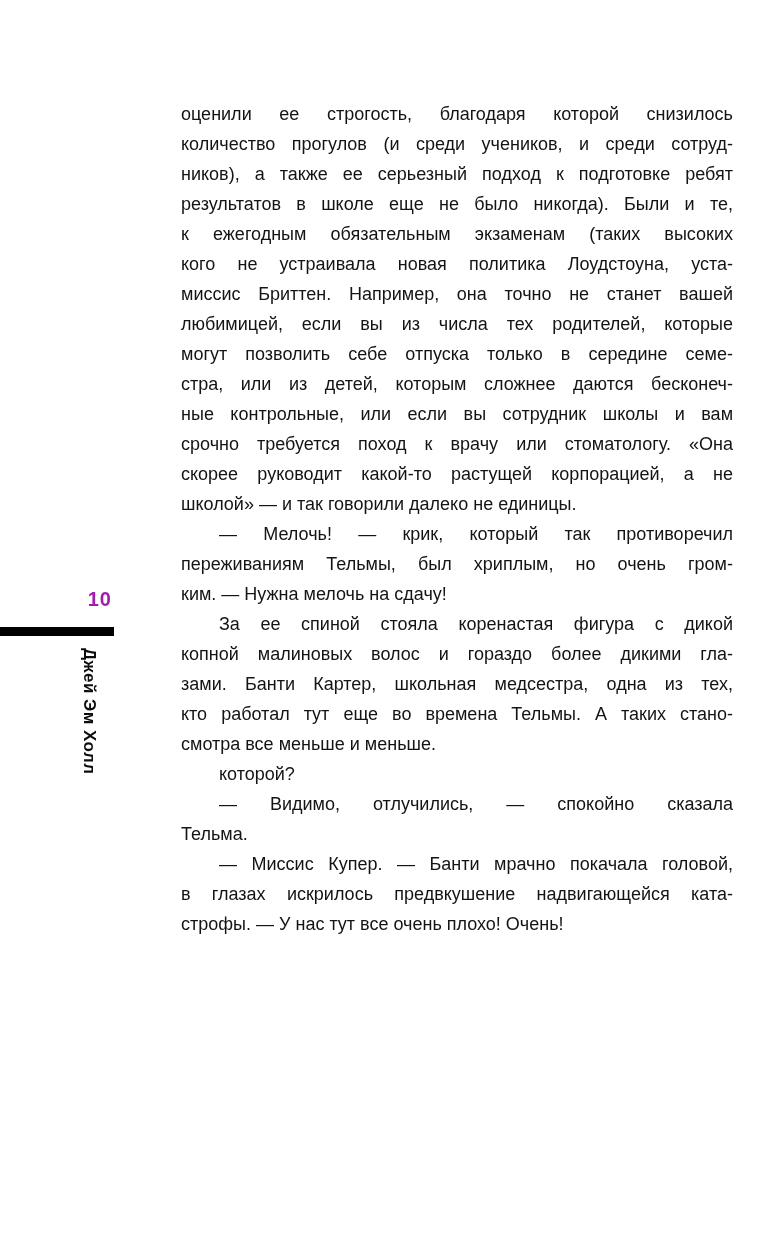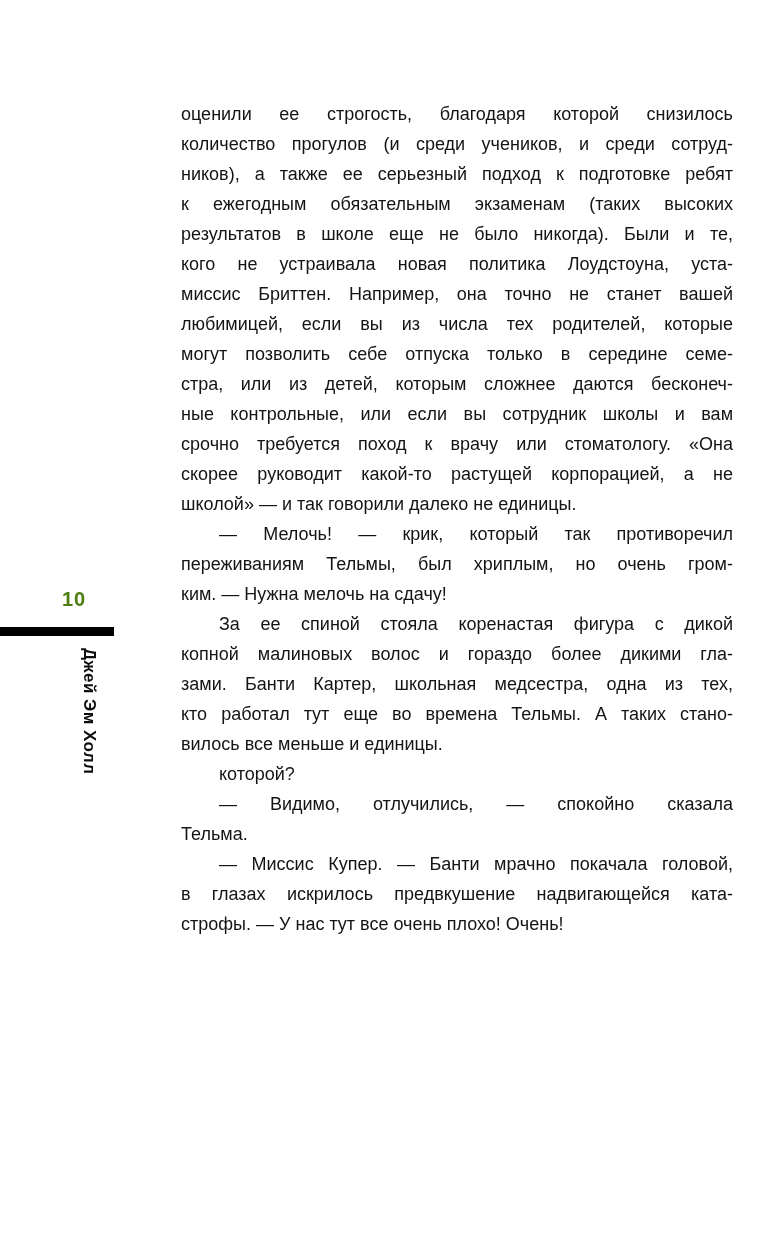--- a/index.html
+++ b/index.html
@@ -16,25 +16,25 @@
     font-family: "Liberation Sans", "DejaVu Sans", sans-serif;
     color: #111111;
   }
 
   
   .page-number {
     position: absolute;
     left: 62px;
     top: 588px;
     width: 50px;
-    text-align: left;
+    text-align: right;
     font-size: 20px;
     font-weight: bold;
     letter-spacing: 1px;
-    color: #4d7c0f;
+    color: #a21caf;
   }
   .margin-rule {
     position: absolute;
     left: 0;
     top: 627px;
     width: 114px;
     height: 9px;
     background: #000000;
   }
   .author-vertical {
@@ -86,43 +86,43 @@
 
   <div class="margin-rule"></div>
 
   <div class="author-vertical">Джей Эм Холл</div>
 
   <div class="text-block" id="text-block">
       <div class="paragraph">
         <div class="line">оценили ее строгость, благодаря которой снизилось</div>
         <div class="line">количество прогулов (и среди учеников, и среди сотруд-</div>
         <div class="line">ников), а также ее серьезный подход к подготовке ребят</div>
+        <div class="line">результатов в школе еще не было никогда). Были и те,</div>
         <div class="line">к ежегодным обязательным экзаменам (таких высоких</div>
-        <div class="line">результатов в школе еще не было никогда). Были и те,</div>
         <div class="line">кого не устраивала новая политика Лоудстоуна, уста-</div>
         <div class="line">миссис Бриттен. Например, она точно не станет вашей</div>
         <div class="line">любимицей, если вы из числа тех родителей, которые</div>
         <div class="line">могут позволить себе отпуска только в середине семе-</div>
         <div class="line">стра, или из детей, которым сложнее даются бесконеч-</div>
         <div class="line">ные контрольные, или если вы сотрудник школы и вам</div>
         <div class="line">срочно требуется поход к врачу или стоматологу. «Она</div>
         <div class="line">скорее руководит какой-то растущей корпорацией, а не</div>
         <div class="line last">школой» — и так говорили далеко не единицы.</div>
       </div>
       <div class="paragraph indent">
         <div class="line">— Мелочь! — крик, который так противоречил</div>
         <div class="line">переживаниям Тельмы, был хриплым, но очень гром-</div>
         <div class="line last">ким. — Нужна мелочь на сдачу!</div>
       </div>
       <div class="paragraph indent">
         <div class="line">За ее спиной стояла коренастая фигура с дикой</div>
         <div class="line">копной малиновых волос и гораздо более дикими гла-</div>
         <div class="line">зами. Банти Картер, школьная медсестра, одна из тех,</div>
         <div class="line">кто работал тут еще во времена Тельмы. А таких стано-</div>
-        <div class="line last">вилось все меньше и единицы.</div>
+        <div class="line last">смотра все меньше и меньше.</div>
       </div>
       <div class="paragraph indent">
         <div class="line last">которой?</div>
       </div>
       <div class="paragraph indent">
         <div class="line">— Видимо, отлучились, — спокойно сказала</div>
         <div class="line last">Тельма.</div>
       </div>
       <div class="paragraph indent">
         <div class="line">— Миссис Купер. — Банти мрачно покачала головой,</div>

